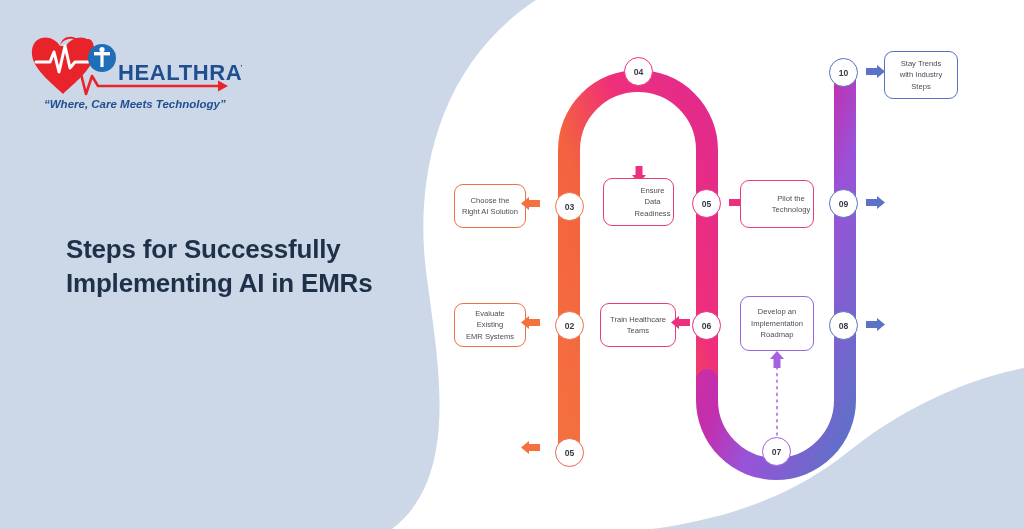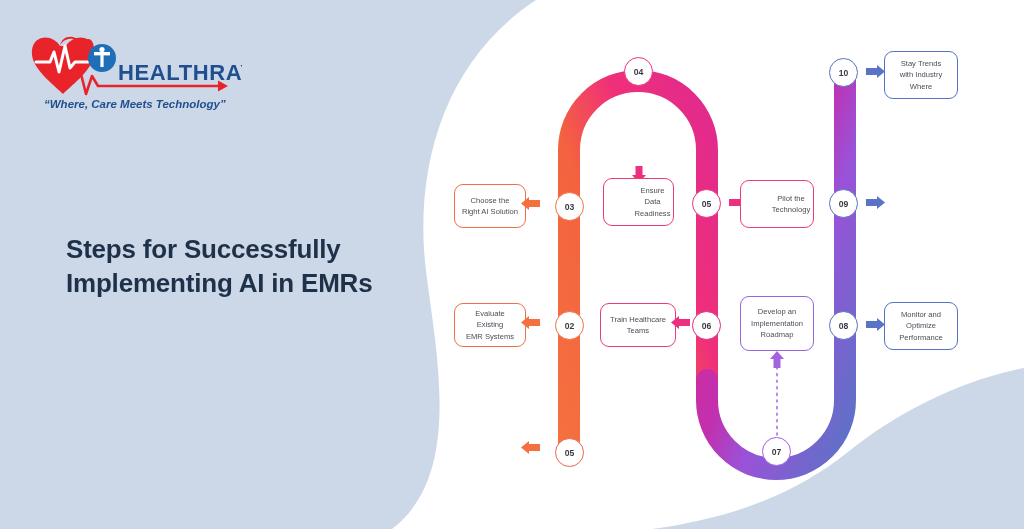--- a/index.html
+++ b/index.html
@@ -241,42 +241,35 @@
   <div class="marker m-purple" style="left:762px; top:437px;">
     <span>07</span>
   </div>
 
   <div class="marker m-blue" style="left:829px; top:311px;">
     <span>08</span>
   </div>
   <svg class="arrow" style="left:866px; top:318px;" width="22" height="20">
     <polygon points="0,3 11,3 11,0 19,6.5 11,13 11,10 0,10" fill="#5a73c6"></polygon>
   </svg>
-  <div class="step-box blue" style="left:884px; top:302px; width:74px; height:48px;">
-    <div>
-      <div>Monitor and</div>
-      <div>Optimize</div>
-      <div>Performance</div>
-    </div>
-  </div>
 
   <div class="marker m-blue" style="left:829px; top:189px;">
     <span>09</span>
   </div>
   <svg class="arrow" style="left:866px; top:196px;" width="22" height="20">
     <polygon points="0,3 11,3 11,0 19,6.5 11,13 11,10 0,10" fill="#5a73c6"></polygon>
   </svg>
 
   <div class="marker m-blue" style="left:829px; top:58px;">
     <span>10</span>
   </div>
   <svg class="arrow" style="left:866px; top:65px;" width="22" height="20">
     <polygon points="0,3 11,3 11,0 19,6.5 11,13 11,10 0,10" fill="#5a73c6"></polygon>
   </svg>
   <div class="step-box blue" style="left:884px; top:51px; width:74px; height:48px;">
     <div>
       <div>Stay Trends</div>
       <div>with Industry</div>
-      <div>Where</div>
+      <div>Steps</div>
     </div>
   </div>
 
 </div>
 
 </body></html>

